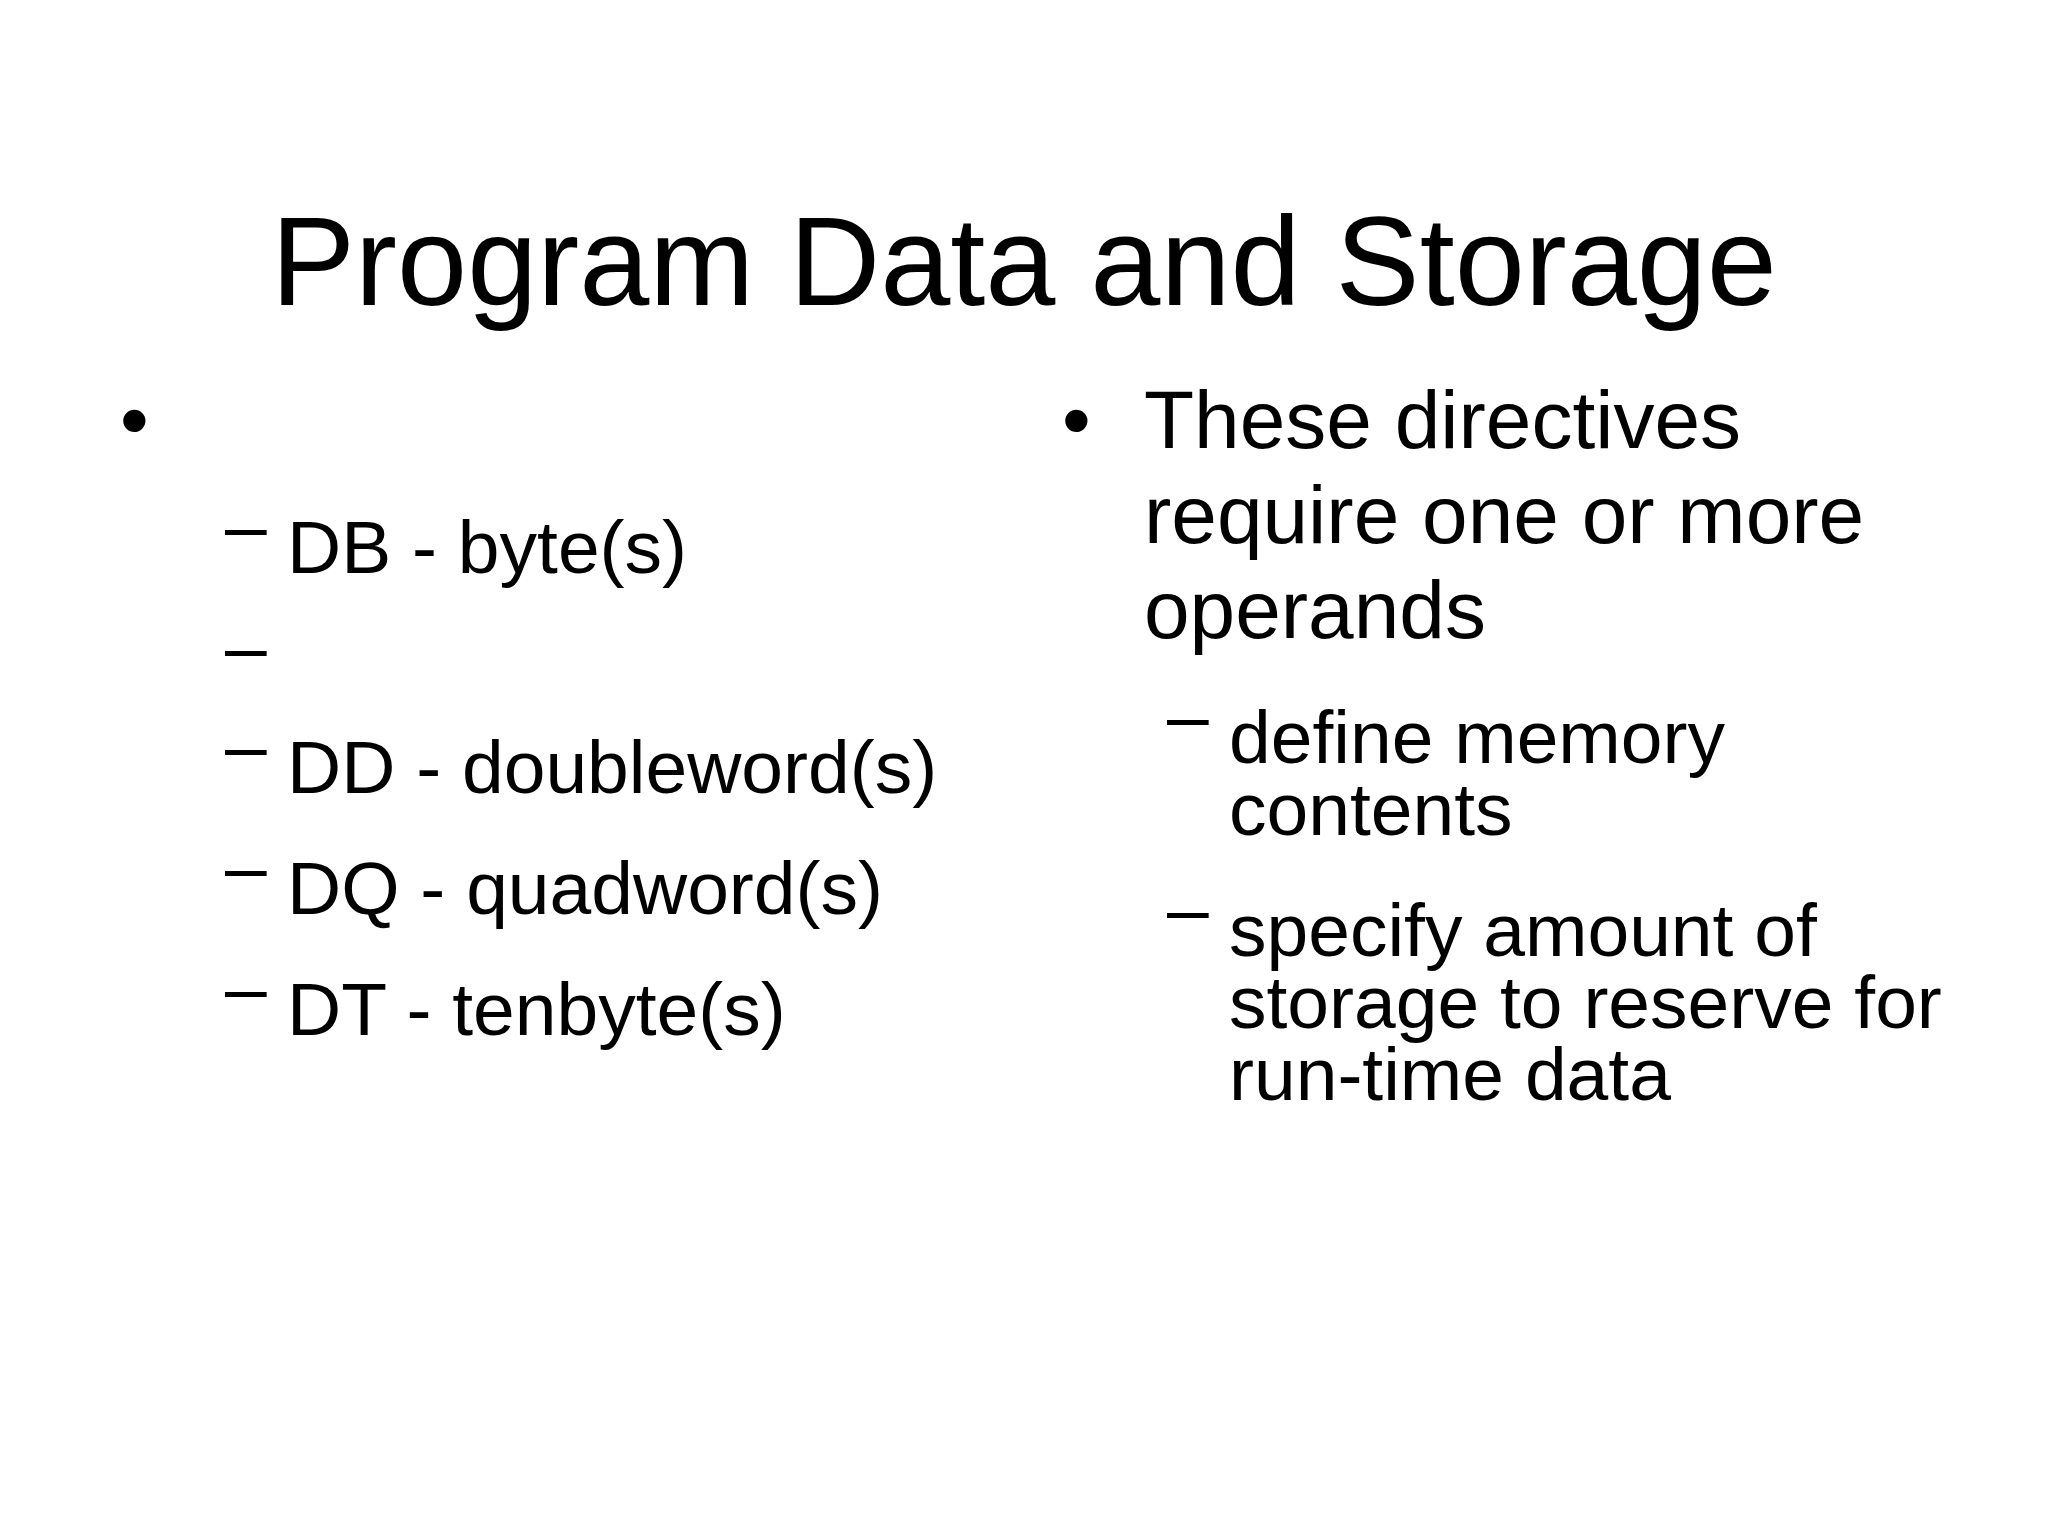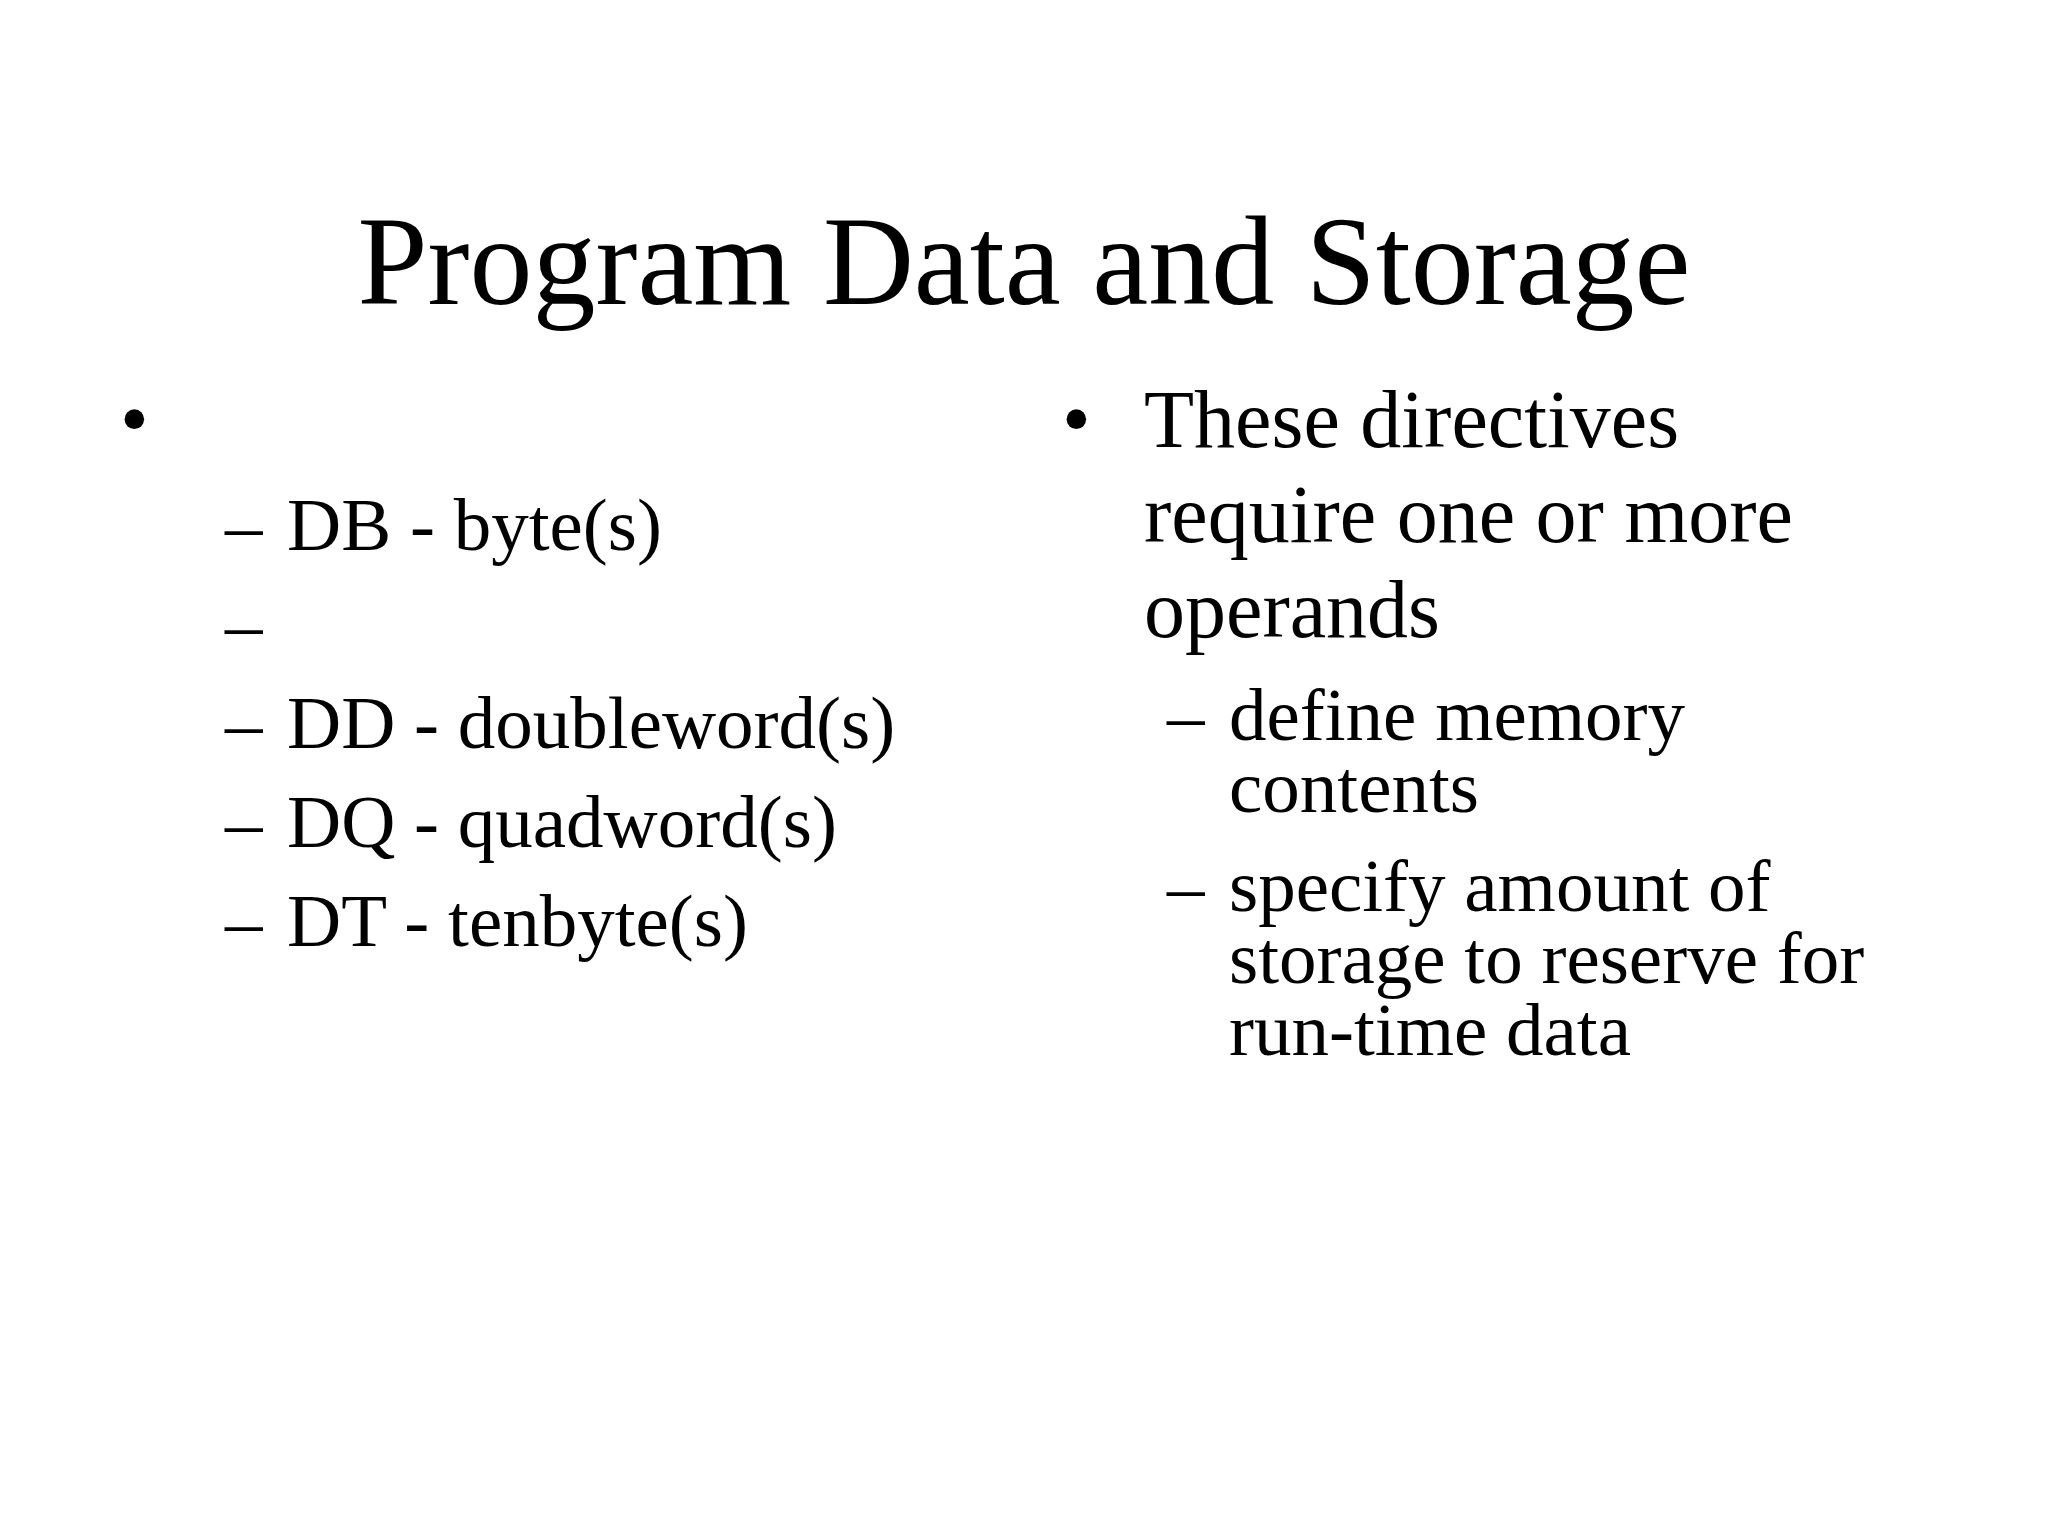--- a/index.html
+++ b/index.html
@@ -6,21 +6,21 @@
     margin: 0;
     padding: 0;
     background: #ffffff;
   }
   .slide {
     position: relative;
     width: 2048px;
     height: 1536px;
     background: #ffffff;
     color: #000000;
-    font-family: Liberation Serif, serif;
+    font-family: Liberation Sans, sans-serif;
     overflow: hidden;
   }
   .slide-title {
     position: absolute;
     top: 112px;
     left: 0;
     width: 100%;
     text-align: center;
     font-size: 126px;
     line-height: 1.05;
@@ -65,20 +65,21 @@
     line-height: 72px;
   }
   .sub-bullet-item + .sub-bullet-item {
     margin-top: 27px;
   }
   .sub-bullet-marker {
     flex: 0 0 62px;
   }
   .sub-bullet-text {
     white-space: pre-line;
+    margin-top: 22px;
   }
 </style>
 </head>
 <body>
 
 <div class="slide">
 
   <h1 class="slide-title">Program Data and Storage</h1>
 
   <div class="columns">

